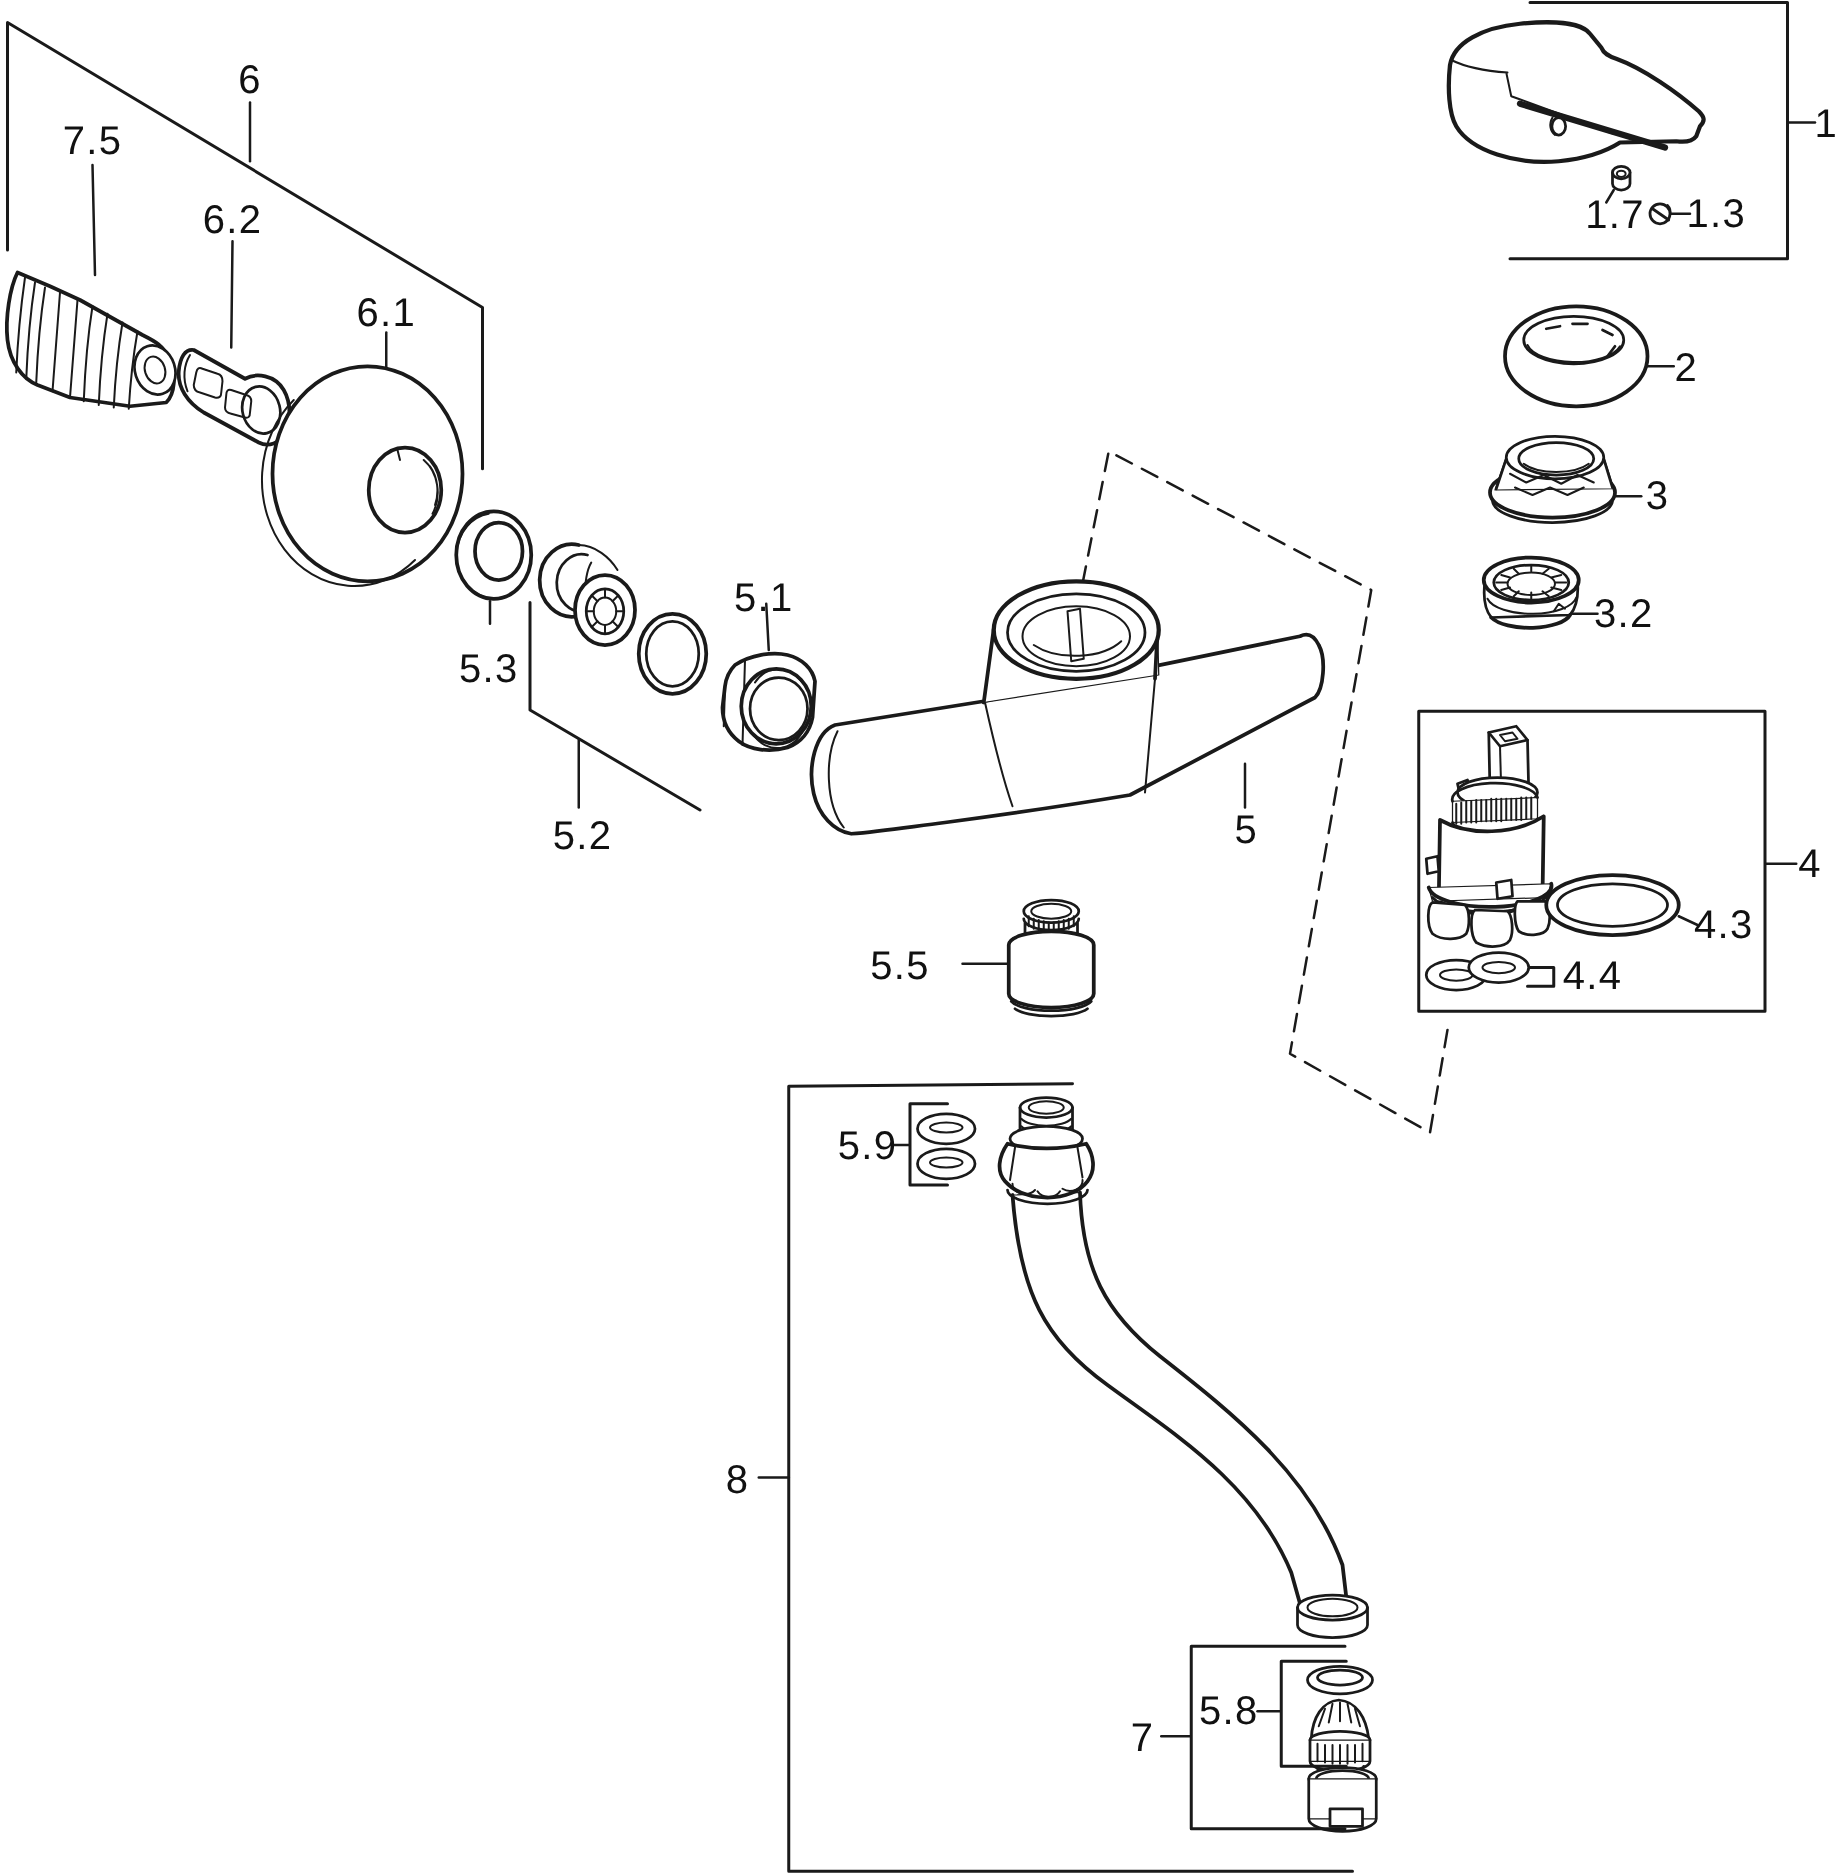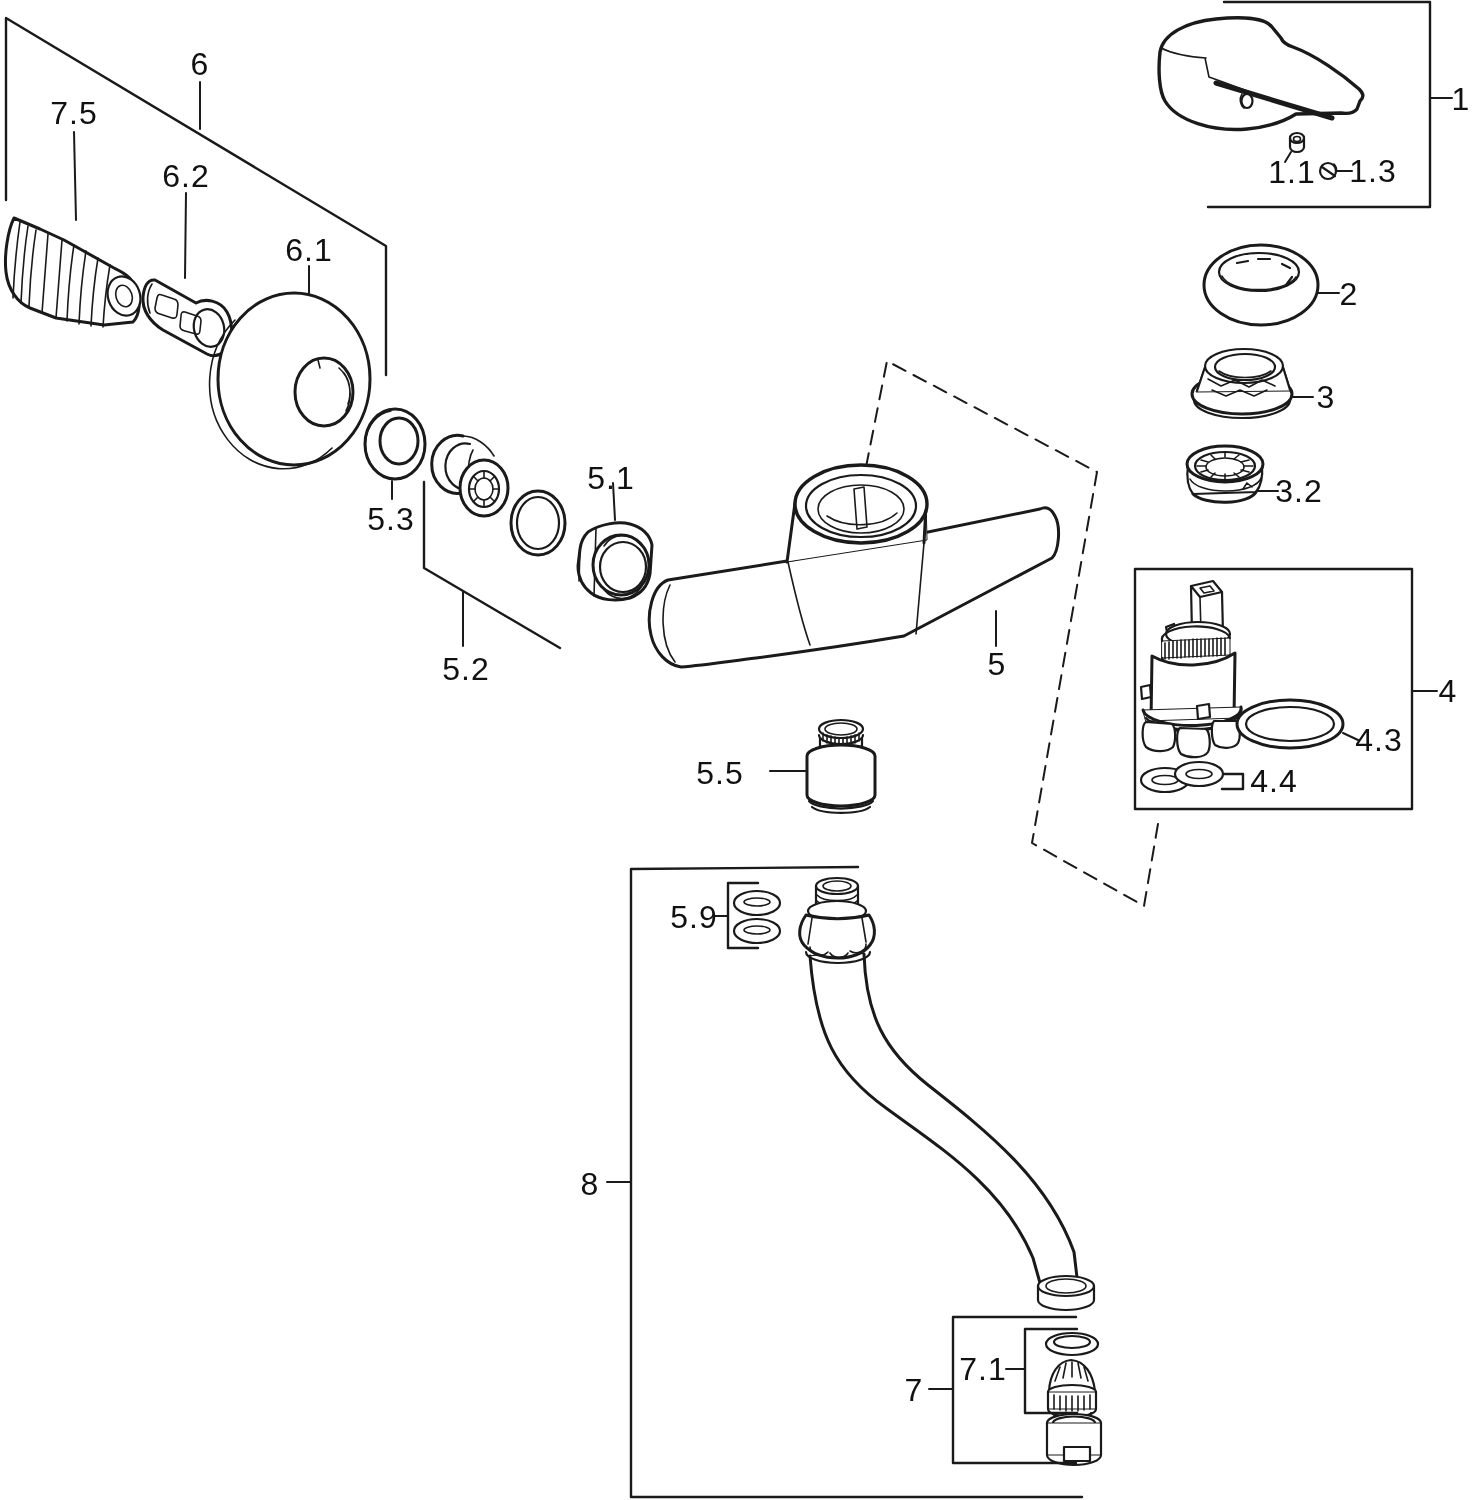--- a/index.html
+++ b/index.html
@@ -279,36 +279,36 @@
     <ellipse class="s2" cx="1074" cy="1423" rx="21" ry="6.5"></ellipse>
     <path class="f" d="M 1047,1423 L 1101,1423 L 1101,1455 L 1047,1455 Z"></path>
     <path class="s2" d="M 1047,1423 L 1047,1455 M 1101,1423 L 1101,1455 M 1047,1455 A 27,10 0 0 0 1101,1455"></path>
     <rect class="f s2" x="1064" y="1447" width="26" height="14"></rect>
   </g>
 
 </svg>
 
   <div>
     <div class="lbl" style="left:1461px;top:99px">1</div>
-    <div class="lbl" style="left:1292px;top:172px">1.1</div>
+    <div class="lbl" style="left:1292px;top:172px">1.7</div>
     <div class="lbl" style="left:1373px;top:171px">1.3</div>
     <div class="lbl" style="left:1349px;top:294px">2</div>
     <div class="lbl" style="left:1326px;top:397px">3</div>
     <div class="lbl" style="left:1448px;top:691px">4</div>
     <div class="lbl" style="left:1299px;top:491px">3.2</div>
     <div class="lbl" style="left:1379px;top:740px">4.3</div>
     <div class="lbl" style="left:1274px;top:781px">4.4</div>
     <div class="lbl" style="left:997px;top:664px">5</div>
     <div class="lbl" style="left:611px;top:478px">5.1</div>
     <div class="lbl" style="left:466px;top:669px">5.2</div>
-    <div class="lbl" style="left:391px;top:519px">5.3</div>
+    <div class="lbl" style="left:391px;top:535px">5.3</div>
     <div class="lbl" style="left:720px;top:773px">5.5</div>
     <div class="lbl" style="left:200px;top:64px">6</div>
     <div class="lbl" style="left:309px;top:250px">6.1</div>
     <div class="lbl" style="left:186px;top:176px">6.2</div>
     <div class="lbl" style="left:74px;top:113px">7.5</div>
     <div class="lbl" style="left:914px;top:1390px">7</div>
-    <div class="lbl" style="left:983px;top:1369px">7.1</div>
+    <div class="lbl" style="left:983px;top:1369px">5.8</div>
     <div class="lbl" style="left:590px;top:1184px">8</div>
     <div class="lbl" style="left:694px;top:917px">5.9</div>
   </div>
 
 </div>
 
 </body></html>

